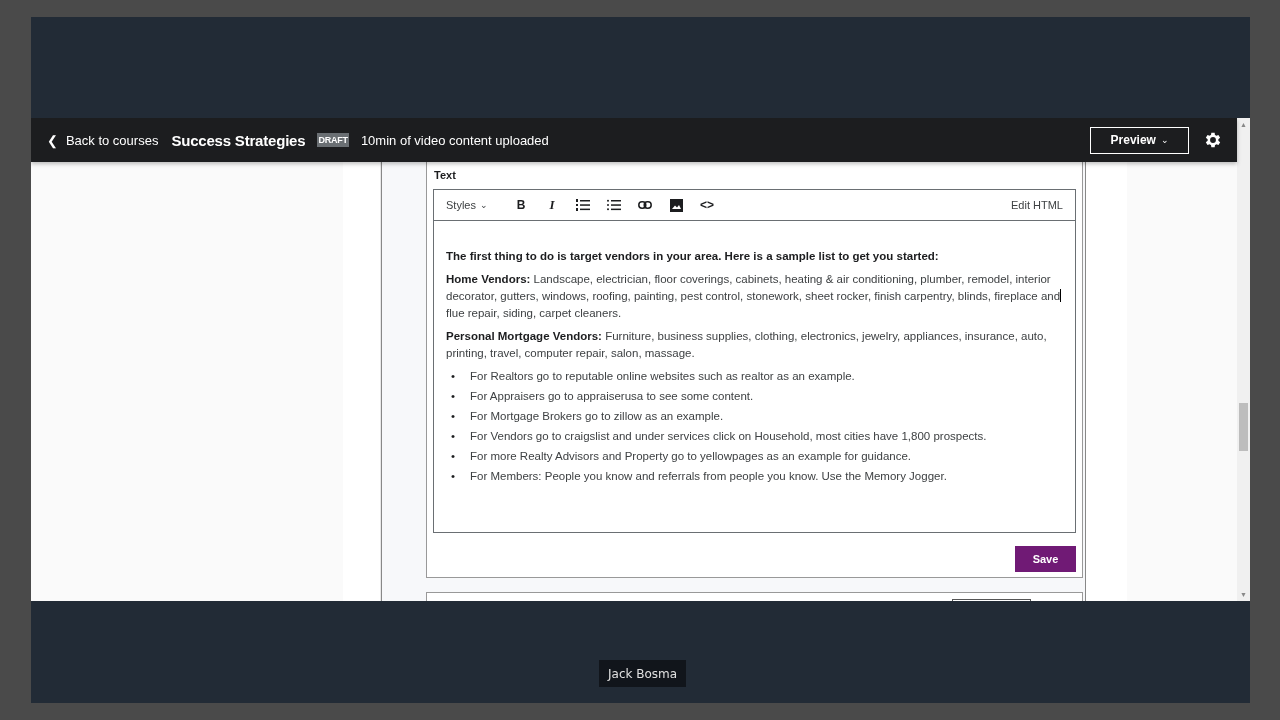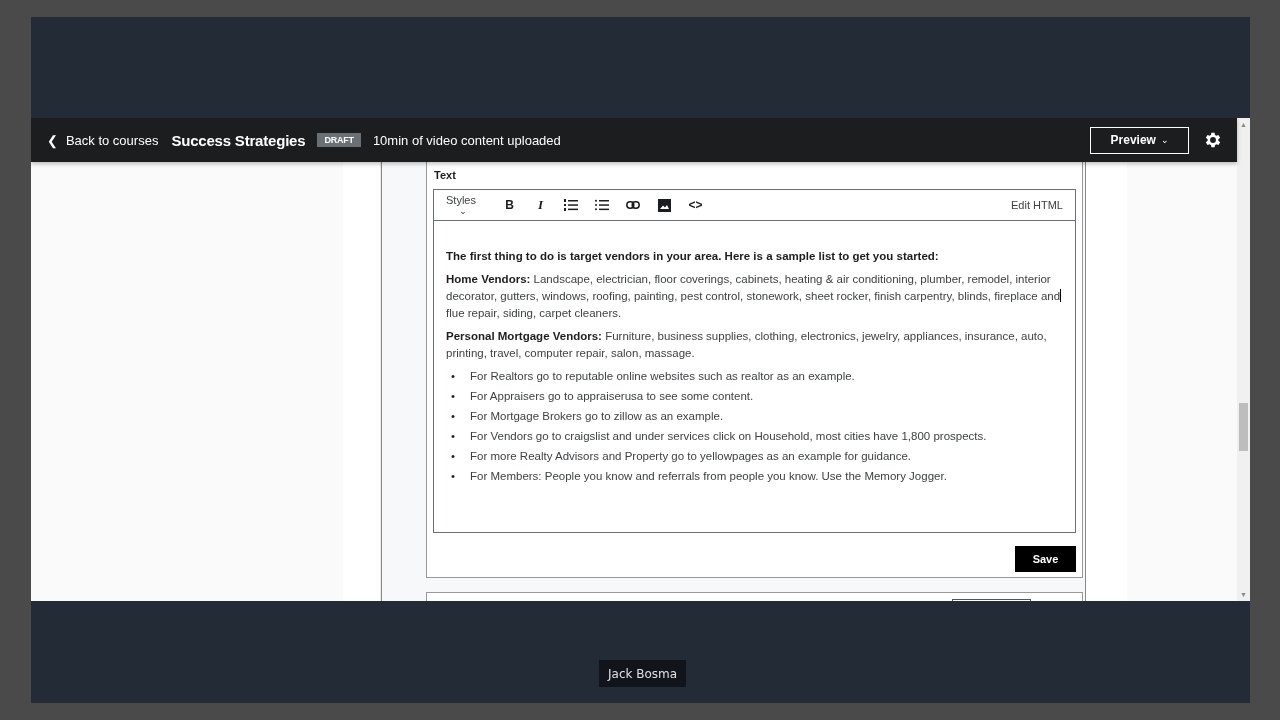--- a/index.html
+++ b/index.html
@@ -3,54 +3,54 @@
   <meta charset="utf-8">
   <style>
     * { box-sizing: border-box; margin: 0; padding: 0; }
     html, body { width: 1280px; height: 720px; overflow: hidden; background: #4a4a4a; font-family: "Liberation Sans", sans-serif; }
     .frame { position: absolute; left: 31px; top: 17px; width: 1219px; height: 686px; background: #222b36; }
     .screen { position: absolute; left: 31px; top: 118px; width: 1219px; height: 483px; background: #fafafa; overflow: hidden; }
     .topbar { position: absolute; left: 0; top: 0; width: 1206px; height: 44px; background: #1c1d1f; display: flex; align-items: center; color: #fff; z-index: 5; box-shadow: 0 2px 4px rgba(0,0,0,0.25); }
     .back { display: flex; align-items: center; margin-left: 16px; font-size: 13px; color: #fff; cursor: pointer; }
     .back .chev { font-size: 13px; margin-right: 8px; }
     .course-title { margin-left: 13px; font-size: 15px; font-weight: bold; letter-spacing: -0.2px; }
-    .draft { margin-left: 12px; background: #6a6f73; color: #fff; font-size: 9px; font-weight: bold; padding: 2px 7px; letter-spacing: -0.2px; }
+    .draft { margin-left: 12px; background: #6a6f73; color: #fff; font-size: 9px; font-weight: bold; padding: 2px 1px; letter-spacing: -0.2px; }
     .uploaded { margin-left: 12px; font-size: 13px; }
     .spacer { flex: 1; }
     .preview-btn { border: 1px solid #fff; height: 27px; width: 99px; display: flex; align-items: center; justify-content: center; font-size: 12px; font-weight: bold; margin-right: 14px; cursor: pointer; }
     .preview-btn .caret { font-size: 9px; margin-left: 5px; font-weight: normal; }
     .gear { width: 20px; height: 20px; margin-right: 14px; cursor: pointer; }
     .scrollbar { position: absolute; right: 0; top: 0; width: 13px; height: 483px; background: #f0f0f0; }
     .scroll-up, .scroll-down { position: absolute; left: 3px; font-size: 7px; color: #888; }
     .scroll-up { top: 3px; } .scroll-down { bottom: 3px; }
     .scroll-thumb { position: absolute; left: 2px; top: 285px; width: 9px; height: 48px; background: #bdbdbd; }
     .leftpanel { position: absolute; left: 312px; top: 44px; width: 38px; height: 439px; background: #fff; border-right: 1px solid #e8e8e8; }
     .contentcol { position: absolute; left: 350px; top: 44px; width: 745px; height: 439px; background: #f7f8fa; border-left: 1px solid #888; }
     .rightpanel { position: absolute; left: 1054px; top: 44px; width: 42px; height: 439px; background: #fff; border-left: 1px solid #888; }
     .card { position: absolute; left: 395px; top: 44px; width: 657px; height: 416px; background: #fff; border: 1px solid #999; border-top: none; }
     .card2 { position: absolute; left: 395px; top: 474px; width: 657px; height: 20px; background: #fff; border: 1px solid #999; }
     .card2 .inner { position: absolute; left: 525px; top: 6px; width: 79px; height: 10px; border: 1px solid #555; border-bottom: none; }
     .field-label { position: absolute; left: 7px; top: 7px; font-size: 11px; font-weight: bold; color: #1c1d1f; }
     .editor { position: absolute; left: 6px; top: 27px; width: 643px; height: 344px; border: 1px solid #6a6f73; }
     .toolbar { height: 31px; border-bottom: 1px solid #6a6f73; display: flex; align-items: center; padding-left: 12px; font-size: 11px; color: #3e4143; }
     .tb-item { display: flex; align-items: center; justify-content: center; cursor: pointer; }
-    .tb-styles { margin-right: 18px; flex-direction: column; }
+    .tb-styles { margin-right: 18px; }
     .tb-styles .caret { margin-left: 4px; font-size: 9px; }
     .tb-icon { width: 31px; height: 31px; font-size: 12px; color: #1c1d1f; }
     .tb-bold { font-weight: bold; }
     .tb-italic { font-style: italic; font-weight: bold; font-family: "Liberation Serif", serif; font-size: 13px; }
     .edit-html { margin-left: auto; margin-right: 12px; font-size: 11px; color: #3e4143; cursor: pointer; }
     .body { padding: 27px 12px 0 12px; font-size: 11.5px; color: #3e4143; line-height: 17px; }
     .body p { margin-bottom: 6px; }
     .body b { color: #1c1d1f; }
     .cursor { display: inline-block; width: 1px; height: 13px; background: #000; vertical-align: -2px; }
     .body ul { list-style: none; margin-top: 0; }
     .body li { position: relative; padding-left: 24px; margin-bottom: 3px; }
     .body li::before { content: "•"; position: absolute; left: 5px; color: #1c1d1f; }
-    .save-btn { position: absolute; right: 6px; top: 384px; width: 61px; height: 26px; background: #000000; color: #fff; font-size: 11px; font-weight: bold; border: none; cursor: pointer; }
+    .save-btn { position: absolute; right: 6px; top: 384px; width: 61px; height: 26px; background: #701a75; color: #fff; font-size: 11px; font-weight: bold; border: none; cursor: pointer; }
     .caption { position: absolute; left: 599px; top: 660px; height: 27px; padding: 0 9px; background: #11151b; color: #e0e0e0; font-size: 12px; display: flex; align-items: center; font-family: "DejaVu Sans", sans-serif; }
   </style>
 </head>
 <body>
 
 <div class="frame"></div>
 
 <div class="screen">
   <div class="topbar">
     <div class="back">

